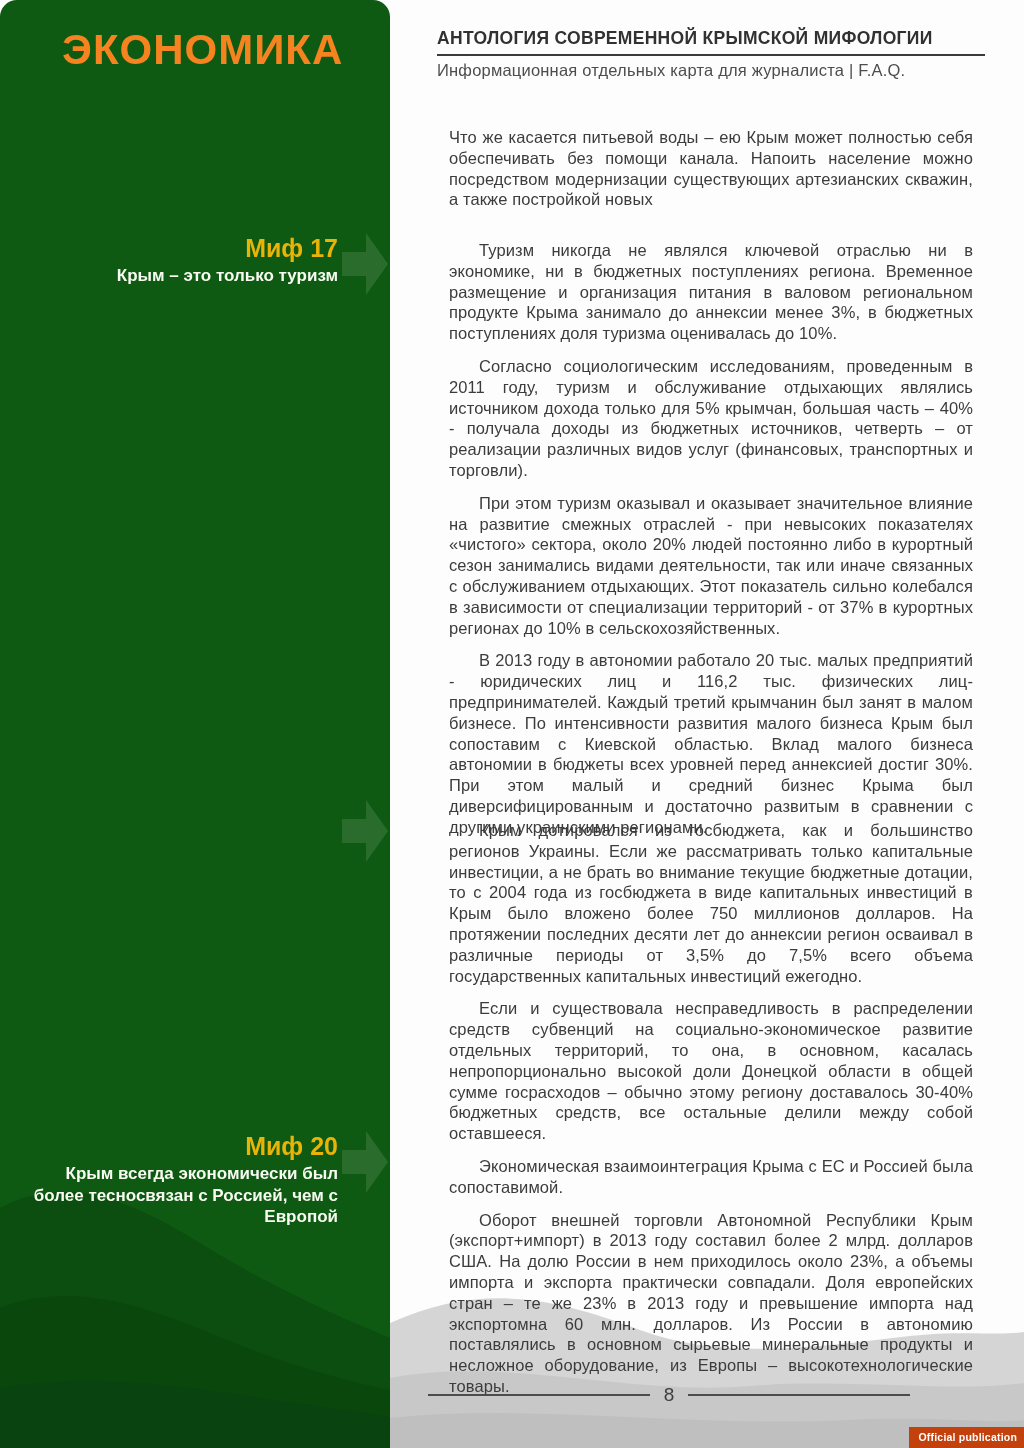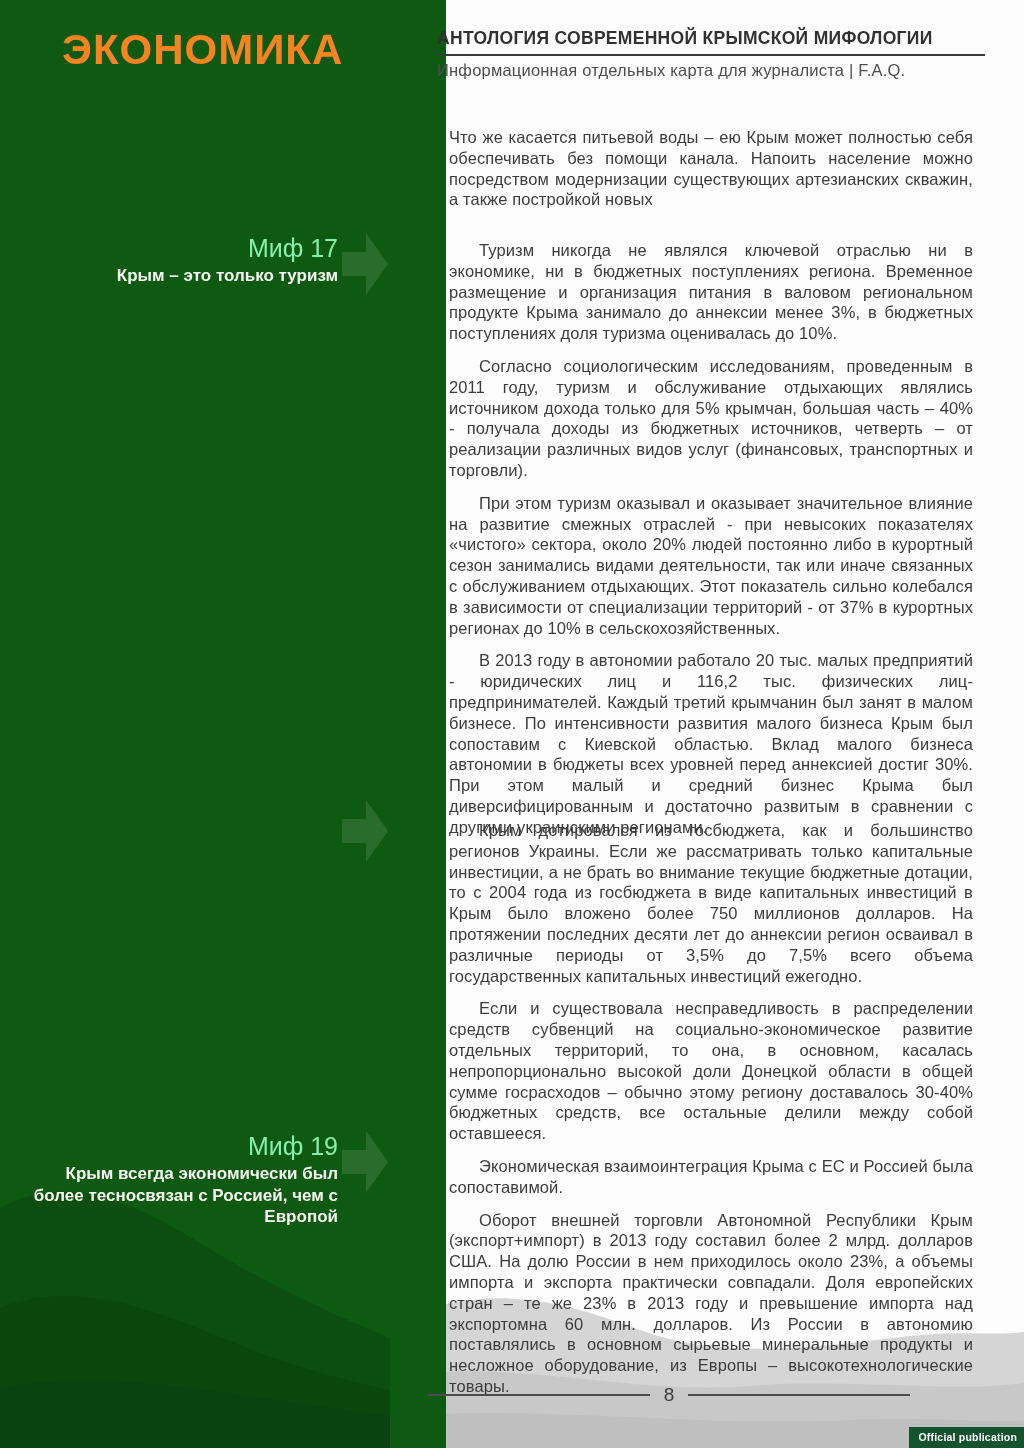--- a/index.html
+++ b/index.html
@@ -3,34 +3,34 @@
 <meta charset="utf-8">
 <style>
   html,body{margin:0;padding:0;background:#e8e8e8;}
   .page{
     position:relative;width:1024px;height:1448px;margin:0 auto;
     background:#fdfdfd;overflow:hidden;
     font-family:"Liberation Sans",sans-serif;
   }
   
   .sidebar{
-    position:absolute;left:0;top:0;width:446px;height:1448px;
-    background:#0e5a12;z-index:1;
+    position:absolute;left:0;top:0;width:390px;height:1448px;
+    background:#0e5a12;z-index:1;border-radius:17px;
   }
   .sidebar-mountains{position:absolute;left:0;bottom:0;width:390px;height:310px;}
   .section-title{
     position:absolute;left:62px;top:26px;
     font-size:42px;font-weight:bold;letter-spacing:1px;
     color:#f5831f;
   }
   .myth-label{
     position:absolute;left:0;width:338px;text-align:right;z-index:2;
   }
   .myth-label .myth-no{
-    color:#86efac;font-size:25px;font-weight:normal;line-height:28px;
+    color:#eab308;font-size:25px;font-weight:bold;line-height:28px;
   }
   .myth-label .myth-claim{
     color:#f8fbf2;font-size:17px;font-weight:bold;line-height:21.5px;
     margin-top:3px;
     padding-left:23px;
   }
   .myth-arrow{position:absolute;left:342px;width:46px;height:66px;z-index:2;}
   .m17{top:234px}.a17{top:231px}
   .m18{top:801px}.a18{top:798px}
   .m19{top:1132px}.a19{top:1129px}
@@ -62,21 +62,21 @@
   .pagefoot{
     position:absolute;left:428px;top:1385px;width:482px;z-index:4;
     display:flex;align-items:center;
   }
   .pagefoot .rule{flex:1;height:2px;background:#4c4c4c;}
   .pagefoot .pageno{
     padding:0 14px;font-size:19px;color:#3d3d3d;line-height:20px;
   }
   .badge{
     position:absolute;right:0;bottom:0;z-index:5;
-    background:#14532d;color:#fff;font-size:10.5px;font-weight:bold;
+    background:#c2410c;color:#fff;font-size:10.5px;font-weight:bold;
     padding:4px 7px 5px 9px;letter-spacing:.2px;margin-left:29px;
   }
 </style>
 </head>
 <body>
 
 <div class="page">
 
   <svg class="photo-gray" viewBox="0 0 634 170" preserveAspectRatio="none" aria-hidden="true">
     <path d="M0,45 C90,5 160,18 250,52 C330,82 420,70 520,58 C570,52 610,58 634,54 L634,170 L0,170 Z" fill="#d5d5d5"></path>
@@ -92,21 +92,21 @@
     </svg>
     <div class="section-title">ЭКОНОМИКА</div>
 
     <div class="myth-label m17">
       <div class="myth-no">Миф 17</div>
       <div class="myth-claim">Крым – это только туризм</div>
     </div>
     <div class="myth-label m18">
     </div>
     <div class="myth-label m19">
-      <div class="myth-no">Миф 19</div>
+      <div class="myth-no">Миф 20</div>
       <div class="myth-claim">Крым всегда экономически был более тесносвязан с Россией, чем с Европой</div>
     </div>
 
     <svg class="myth-arrow a17" viewBox="0 0 46 66" aria-hidden="true">
       <polygon points="0,21 24,21 24,2 46,33 24,64 24,45 0,45" fill="#2f7031" opacity="0.85"></polygon>
     </svg>
     <svg class="myth-arrow a18" viewBox="0 0 46 66" aria-hidden="true">
       <polygon points="0,21 24,21 24,2 46,33 24,64 24,45 0,45" fill="#2f7031" opacity="0.85"></polygon>
     </svg>
     <svg class="myth-arrow a19" viewBox="0 0 46 66" aria-hidden="true">

